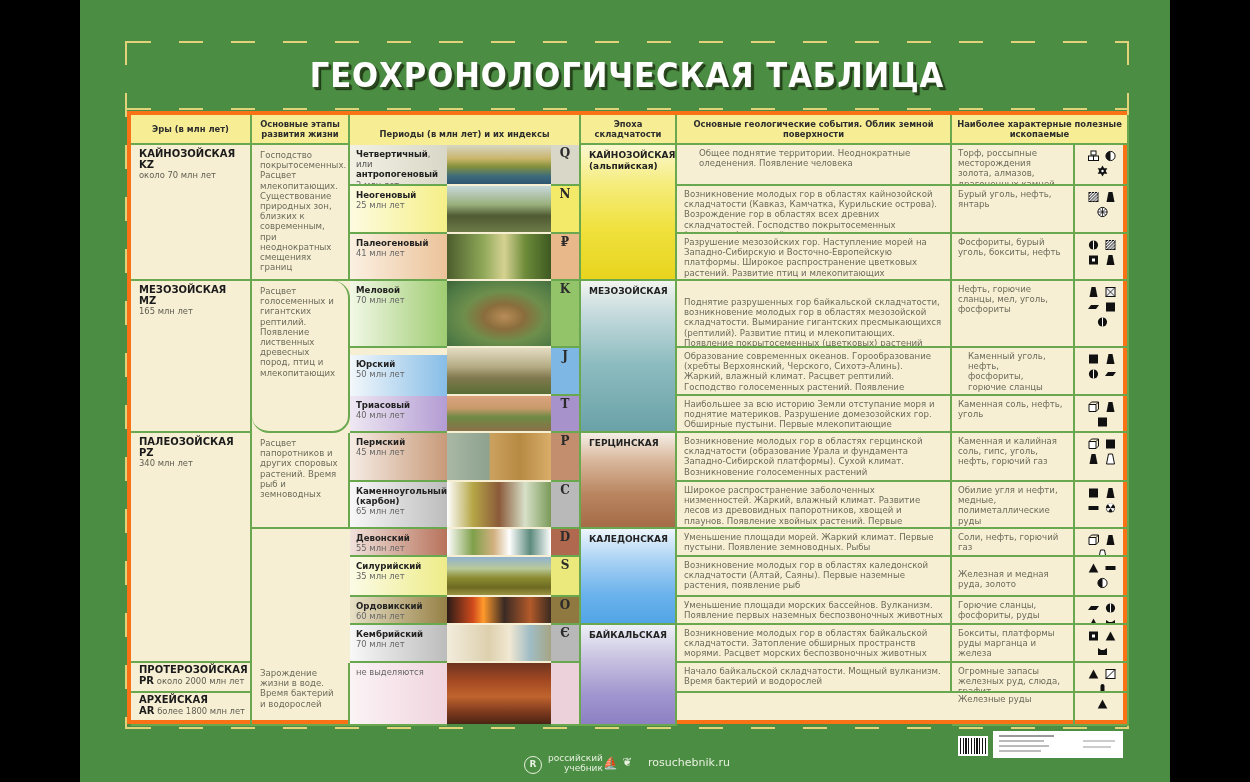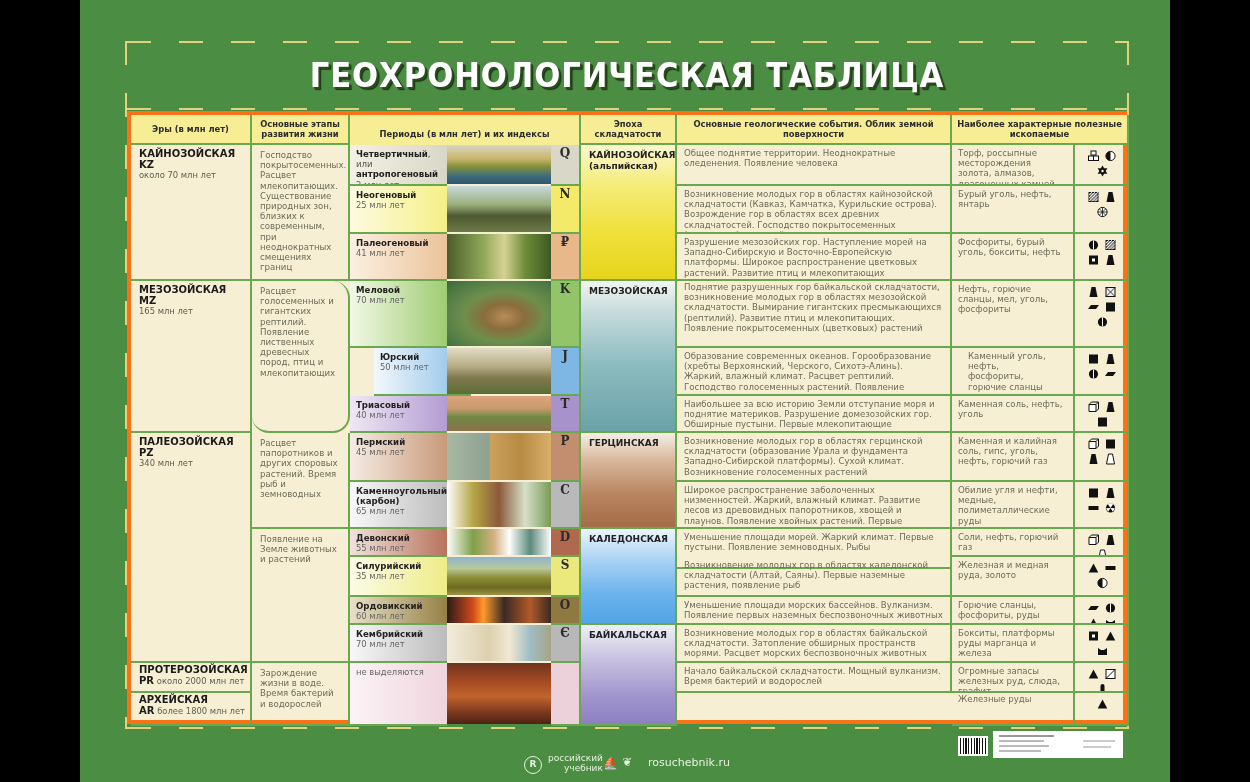--- a/index.html
+++ b/index.html
@@ -67,21 +67,20 @@
       <div class="era-name">ПРОТЕРОЗОЙСКАЯ</div>
       <div style="white-space:nowrap;"><span class="era-idx">PR</span> <span class="era-dur">около 2000 млн лет</span></div>
     </div>
     <div class="cell" style="left: 0px; top: 578px; width: 121px; height: 33px; padding: 2px 8px;">
       <div class="era-name">АРХЕЙСКАЯ</div>
       <div style="white-space:nowrap;"><span class="era-idx">AR</span> <span class="era-dur">более 1800 млн лет</span></div>
     </div>
     <div class="cell" style="left:121px;top:30px;width:98px;height:136px;padding:5px 8px;">Господство покрытосеменных. Расцвет млекопитающих. Существование природных зон, близких к современным, при неоднократных смещениях границ</div>
     <div class="cell" style="left:121px;top:166px;width:98px;height:152px;padding:5px 8px;border-radius:17px;">Расцвет голосеменных и гигантских рептилий. Появление лиственных древесных пород, птиц и млекопитающих</div>
     <div class="cell" style="left:121px;top:318px;width:98px;height:96px;padding:5px 8px;">Расцвет папоротников и других споровых растений. Время рыб и земноводных</div>
-    <div class="cell" style="left:121px;top:414px;width:98px;height:134px;padding:5px 8px;">Появление на Земле животных и растений</div>
     <div class="cell" style="left:121px;top:548px;width:98px;height:63px;padding:5px 8px;">Зарождение жизни в воде. Время бактерий и водорослей</div>
     <div class="cell" style="left:219px;top:30px;width:97px;height:41px;padding:4px 6px;border-right:none;background:linear-gradient(90deg,#f3f1e4 0%,#d9d7c7 100%);">
       <div class="per-name"><span>Четвертичный</span><span class="or">, или</span><br><span>антропогеновый</span></div>
       <div class="per-dur">2 млн лет</div>
     </div>
     <div class="pic" style="left:316px;top:30px;width:104px;height:39px;background:linear-gradient(180deg,#d7d6c4 0%,#c9b56a 35%,#86913c 55%,#3d6b7c 80%,#2f5570 100%);"></div>
     <div class="cell" style="left:420px;top:30px;width:30px;height:41px;background:#d9d7c7;">
       <div class="idx" style="left:0;top:3px;width:28px;">Q</div>
     </div>
     <div class="cell" style="left:219px;top:71px;width:97px;height:48px;padding:4px 6px;border-right:none;background:linear-gradient(90deg,#fdfbe0 0%,#f5ef88 100%);">
@@ -101,21 +100,21 @@
       <div class="idx" style="left:0;top:3px;width:28px;">₽</div>
     </div>
     <div class="cell" style="left:219px;top:166px;width:97px;height:67px;padding:4px 6px;border-right:none;background:linear-gradient(90deg,#f2f8e6 0%,#9fcc72 100%);">
       <div class="per-name"><span>Меловой</span></div>
       <div class="per-dur">70 млн лет</div>
     </div>
     <div class="pic" style="left:316px;top:166px;width:104px;height:65px;background:radial-gradient(ellipse at 55% 55%,#b88c58 0%,#8a6d3c 25%,#6e8f4c 50%,#4f7a45 80%,#3e6437 100%);"></div>
     <div class="cell" style="left:420px;top:166px;width:30px;height:67px;background:#94c46a;">
       <div class="idx" style="left:0;top:3px;width:28px;">K</div>
     </div>
-    <div class="cell" style="left:219px;top:233px;width:97px;height:48px;padding:4px 6px;border-right:none;background:linear-gradient(90deg,#f3f8fb 0%,#87bde7 100%);margin-left:24px;">
+    <div class="cell" style="left:219px;top:240px;width:97px;height:48px;padding:4px 6px;border-right:none;background:linear-gradient(90deg,#f3f8fb 0%,#87bde7 100%);">
       <div class="per-name"><span>Юрский</span></div>
       <div class="per-dur">50 млн лет</div>
     </div>
     <div class="pic" style="left:316px;top:233px;width:104px;height:46px;background:linear-gradient(180deg,#e4dcc2 0%,#b6ac86 40%,#80784e 65%,#5a6e35 100%);"></div>
     <div class="cell" style="left:420px;top:233px;width:30px;height:48px;background:#7fb7e4;">
       <div class="idx" style="left:0;top:3px;width:28px;">J</div>
     </div>
     <div class="cell" style="left:219px;top:281px;width:97px;height:37px;padding:4px 6px;border-right:none;background:linear-gradient(90deg,#efe8f3 0%,#b39cd3 100%);">
       <div class="per-name"><span>Триасовый</span></div>
       <div class="per-dur">40 млн лет</div>
@@ -188,21 +187,21 @@
     </div>
     <div class="cell" style="left:450px;top:318px;width:96px;height:96px;padding:5px 8px;background:linear-gradient(180deg,#f5efe7 0%,#d8b69a 30%,#b98560 65%,#a46c47 100%);">
       <div class="fold-name">ГЕРЦИНСКАЯ</div>
     </div>
     <div class="cell" style="left:450px;top:414px;width:96px;height:96px;padding:5px 8px;background:linear-gradient(180deg,#eef6fd 0%,#a6d0f3 35%,#6ab2ec 70%,#52a4e6 100%);">
       <div class="fold-name">КАЛЕДОНСКАЯ</div>
     </div>
     <div class="cell" style="left:450px;top:510px;width:96px;height:101px;padding:5px 8px;background:linear-gradient(180deg,#eef0f6 0%,#c7c1e0 35%,#a296cf 70%,#8d80c3 100%);">
       <div class="fold-name">БАЙКАЛЬСКАЯ</div>
     </div>
-    <div class="cell" style="left:546px;top:30px;width:275px;height:41px;padding:3px 7px;">Общее поднятие территории. Неоднократные оледенения. Появление человека</div>
+    <div class="cell" style="left:546px;top:30px;width:275px;height:41px;padding:3px 22px;">Общее поднятие территории. Неоднократные оледенения. Появление человека</div>
     <div class="cell" style="left:821px;top:30px;width:123px;height:41px;padding:3px 6px;">Торф, россыпные месторождения золота, алмазов, драгоценных камней</div>
     <div class="cell" style="left:944px;top:30px;width:54px;height:41px;">
       <div class="min-ic" style="left:5px;top:5px;">
         <span class="ic"><svg width="11" height="12" viewBox="0 0 11 12">
             <rect x="3" y="1" width="5" height="4" fill="#fff" stroke="#111"></rect>
             <rect x="0.5" y="6" width="5" height="4.5" fill="#fff" stroke="#111"></rect>
             <rect x="5.5" y="6" width="5" height="4.5" fill="#fff" stroke="#111"></rect>
           </svg></span>
         <span class="ic"><svg width="11" height="12" viewBox="0 0 11 12">
             <circle cx="5.5" cy="6" r="4.6" fill="#fff" stroke="#111"></circle>
@@ -245,21 +244,21 @@
           </svg></span>
         <span class="ic"><svg width="11" height="12" viewBox="0 0 11 12">
             <rect x="1" y="1.5" width="9" height="9" fill="#111"></rect>
             <rect x="4" y="4.5" width="3" height="3" fill="#fff"></rect>
           </svg></span>
         <span class="ic"><svg width="11" height="12" viewBox="0 0 11 12">
             <path d="M3.5 1h4l2 10h-8z" fill="#111"></path>
           </svg></span>
       </div>
     </div>
-    <div class="cell" style="left:546px;top:166px;width:275px;height:67px;padding:1px 7px;">Поднятие разрушенных гор байкальской складчатости, возникновение молодых гор в областях мезозойской складчатости. Вымирание гигантских пресмыкающихся (рептилий). Развитие птиц и млекопитающих. Появление покрытосеменных (цветковых) растений</div>
+    <div class="cell" style="left:546px;top:166px;width:275px;height:67px;padding:16px 7px;">Поднятие разрушенных гор байкальской складчатости, возникновение молодых гор в областях мезозойской складчатости. Вымирание гигантских пресмыкающихся (рептилий). Развитие птиц и млекопитающих. Появление покрытосеменных (цветковых) растений</div>
     <div class="cell" style="left:821px;top:166px;width:123px;height:67px;padding:3px 6px;">Нефть, горючие сланцы, мел, уголь, фосфориты</div>
     <div class="cell" style="left:944px;top:166px;width:54px;height:67px;">
       <div class="min-ic" style="left:5px;top:5px;">
         <span class="ic"><svg width="11" height="12" viewBox="0 0 11 12">
             <path d="M3.5 1h4l2 10h-8z" fill="#111"></path>
           </svg></span>
         <span class="ic"><svg width="11" height="12" viewBox="0 0 11 12">
             <rect x="1" y="1.5" width="9" height="9" fill="#eee" stroke="#111"></rect>
             <path d="M1 1.5l9 9M10 1.5l-9 9" stroke="#111" stroke-width="0.8"></path>
           </svg></span>
@@ -341,38 +340,38 @@
           </svg></span>
         <span class="ic"><svg width="11" height="12" viewBox="0 0 11 12">
             <rect x="0.5" y="4" width="10" height="4" fill="#111"></rect>
           </svg></span>
         <span class="ic"><svg width="11" height="12" viewBox="0 0 11 12">
             <circle cx="5.5" cy="6" r="4.6" fill="#111"></circle>
             <path d="M5.5 6L3 2.2A4.5 4.5 0 0 1 8 2.2zM5.5 6l4.5.2-2.2 3.6zM5.5 6L1 6.2l2.2 3.6z" fill="#fff"></path>
           </svg></span>
       </div>
     </div>
-    <div class="cell" style="left:546px;top:414px;width:275px;height:40px;padding:3px 7px;">Уменьшение площади морей. Жаркий климат. Первые пустыни. Появление земноводных. Рыбы</div>
+    <div class="cell" style="left:546px;top:414px;width:275px;height:28px;padding:3px 7px;">Уменьшение площади морей. Жаркий климат. Первые пустыни. Появление земноводных. Рыбы</div>
     <div class="cell" style="left:821px;top:414px;width:123px;height:28px;padding:3px 6px;">Соли, нефть, горючий газ</div>
     <div class="cell" style="left:944px;top:414px;width:54px;height:28px;">
       <div class="min-ic" style="left:5px;top:5px;">
         <span class="ic"><svg width="11" height="12" viewBox="0 0 11 12">
             <path d="M1 3.5h7v7H1z" fill="#fff" stroke="#111"></path>
             <path d="M1 3.5l2.5-2.5h7L8 3.5M8 10.5l2.5-2.5V1" fill="none" stroke="#111"></path>
           </svg></span>
         <span class="ic"><svg width="11" height="12" viewBox="0 0 11 12">
             <path d="M3.5 1h4l2 10h-8z" fill="#111"></path>
           </svg></span>
         <span class="ic"><svg width="11" height="12" viewBox="0 0 11 12">
             <path d="M3.5 1h4l2 10h-8z" fill="#fff" stroke="#111" stroke-width="1"></path>
           </svg></span>
       </div>
     </div>
     <div class="cell" style="left:546px;top:442px;width:275px;height:40px;padding:3px 7px;">Возникновение молодых гор в областях каледонской складчатости (Алтай, Саяны). Первые наземные растения, появление рыб</div>
-    <div class="cell" style="left:821px;top:442px;width:123px;height:40px;padding:3px 6px;">Железная и медная руда, золото</div>
+    <div class="cell" style="left:821px;top:442px;width:123px;height:40px;padding:12px 6px;">Железная и медная руда, золото</div>
     <div class="cell" style="left:944px;top:442px;width:54px;height:40px;">
       <div class="min-ic" style="left:5px;top:5px;">
         <span class="ic"><svg width="11" height="12" viewBox="0 0 11 12">
             <path d="M5.5 1.5l4.8 9H.7z" fill="#111"></path>
           </svg></span>
         <span class="ic"><svg width="11" height="12" viewBox="0 0 11 12">
             <rect x="0.5" y="4" width="10" height="4" fill="#111"></rect>
           </svg></span>
         <span class="ic"><svg width="11" height="12" viewBox="0 0 11 12">
             <circle cx="5.5" cy="6" r="4.6" fill="#fff" stroke="#111"></circle>

